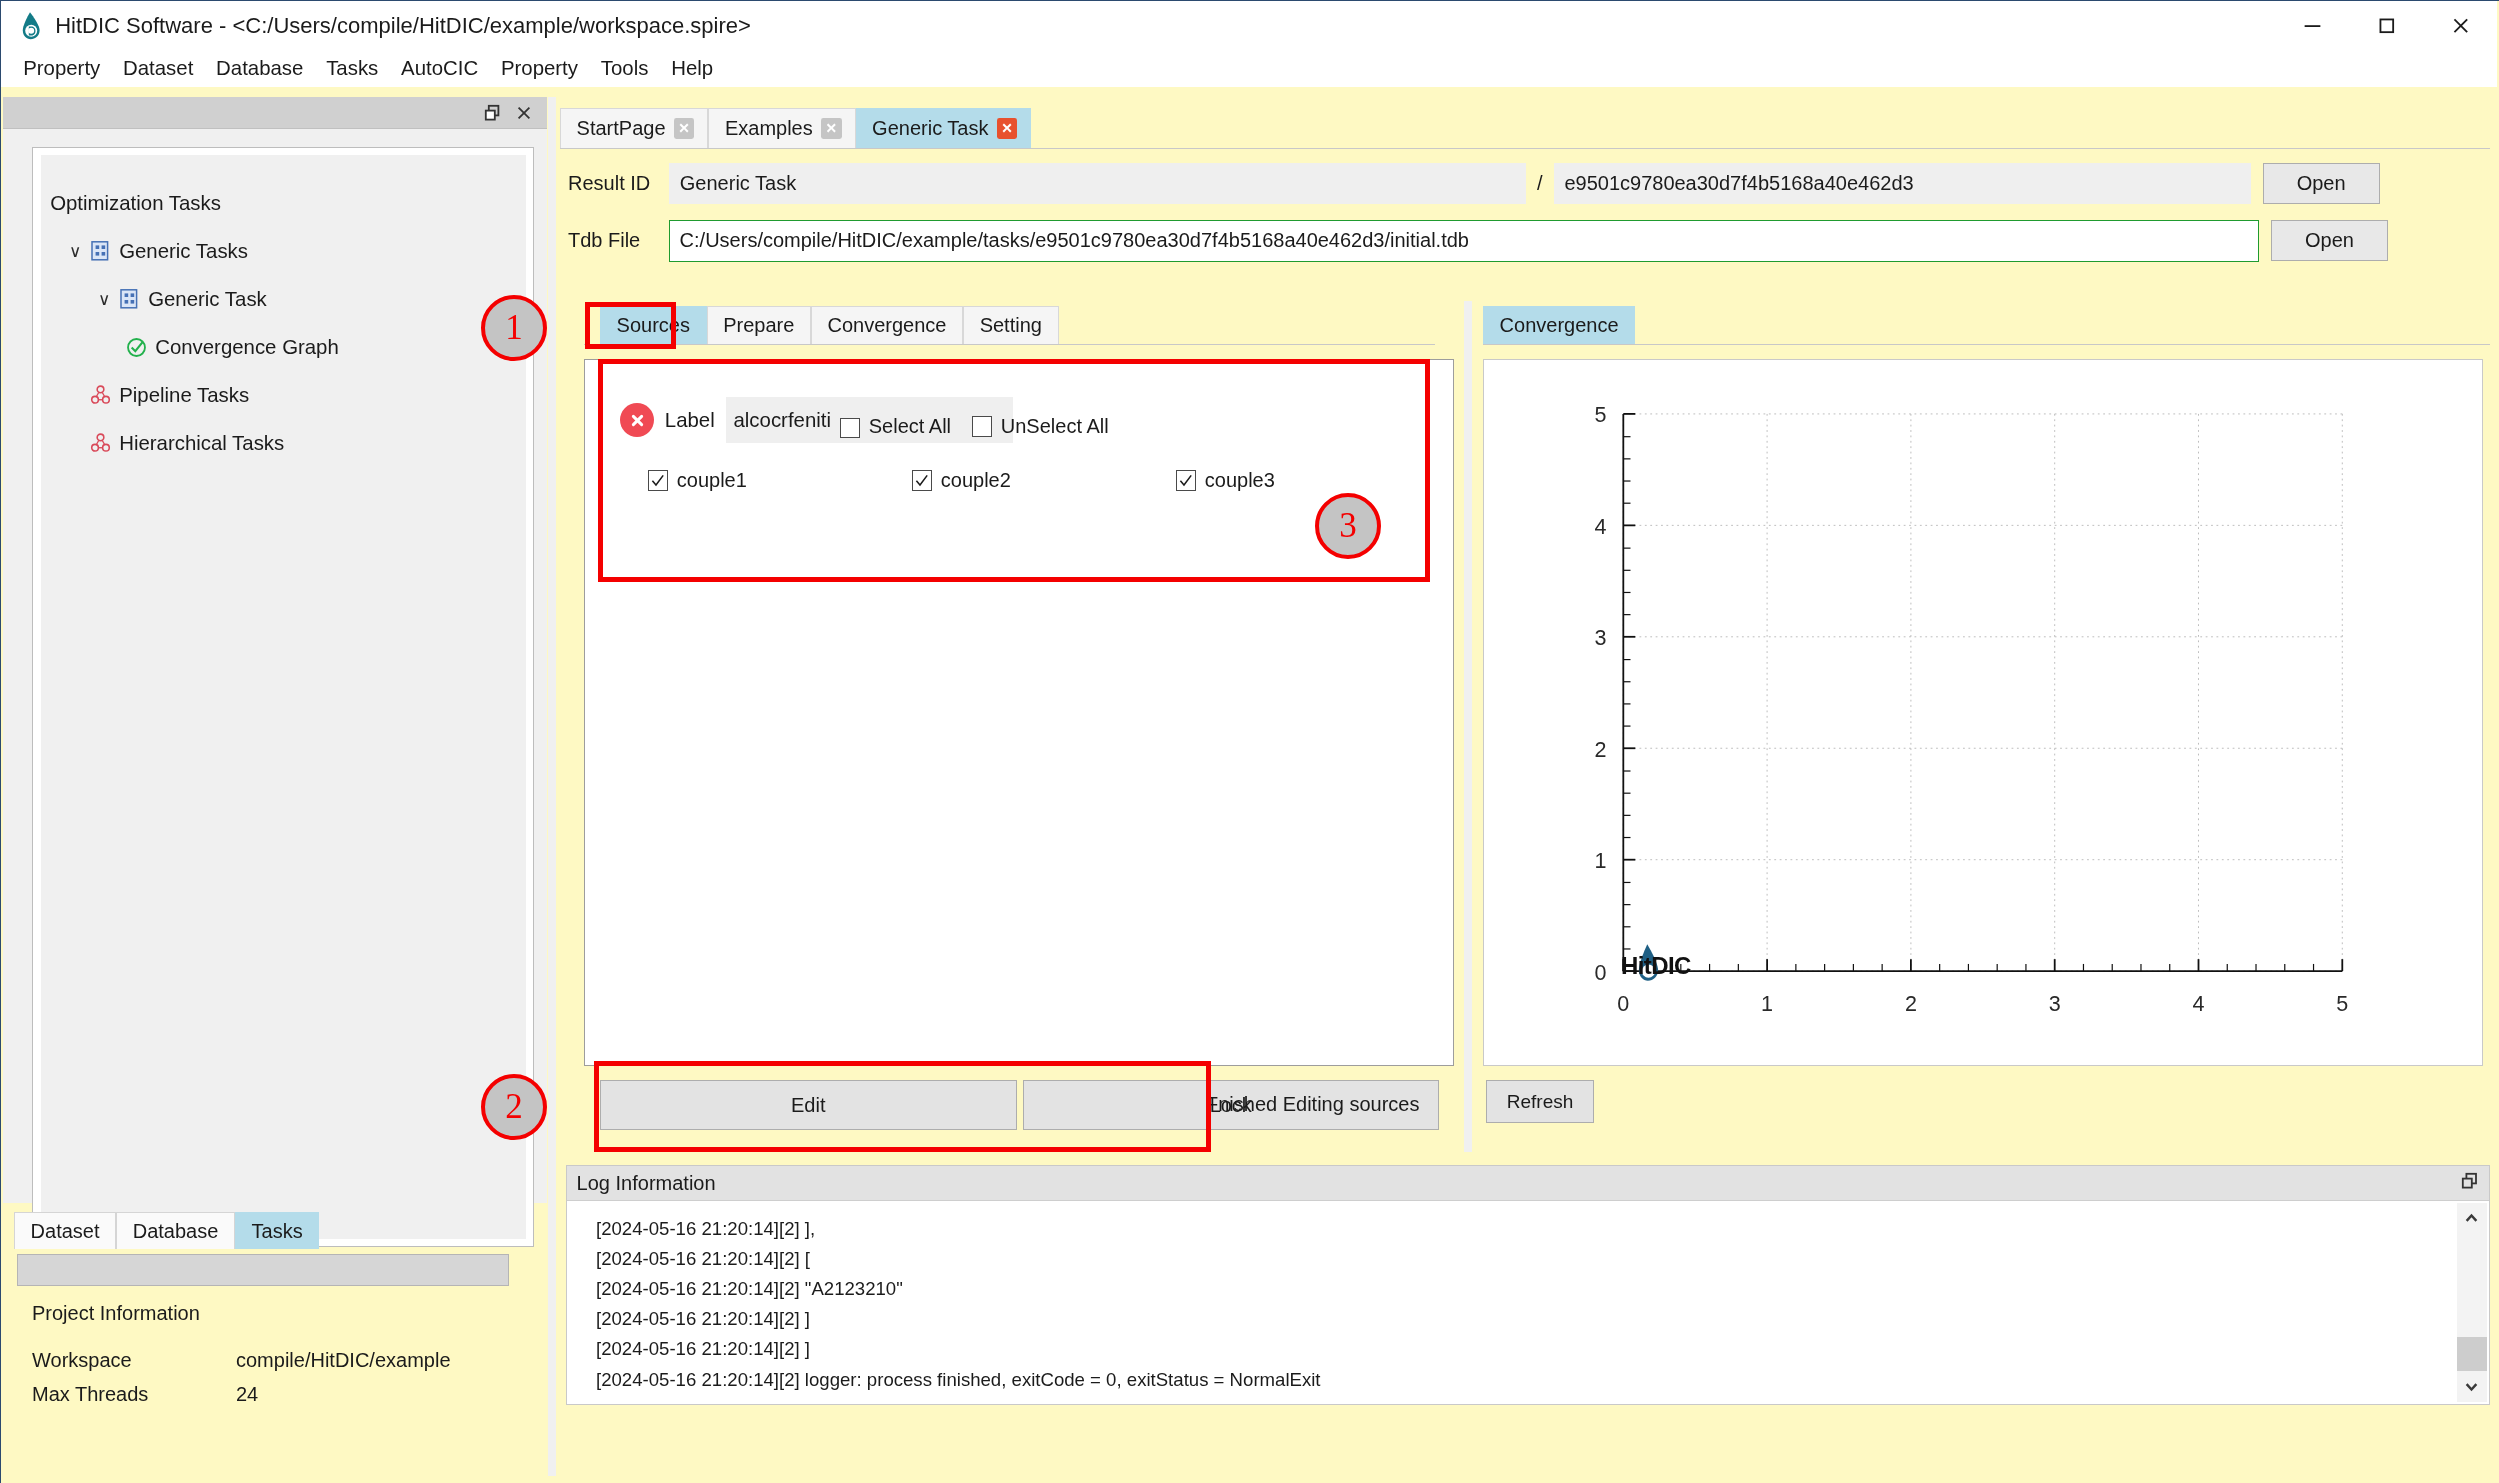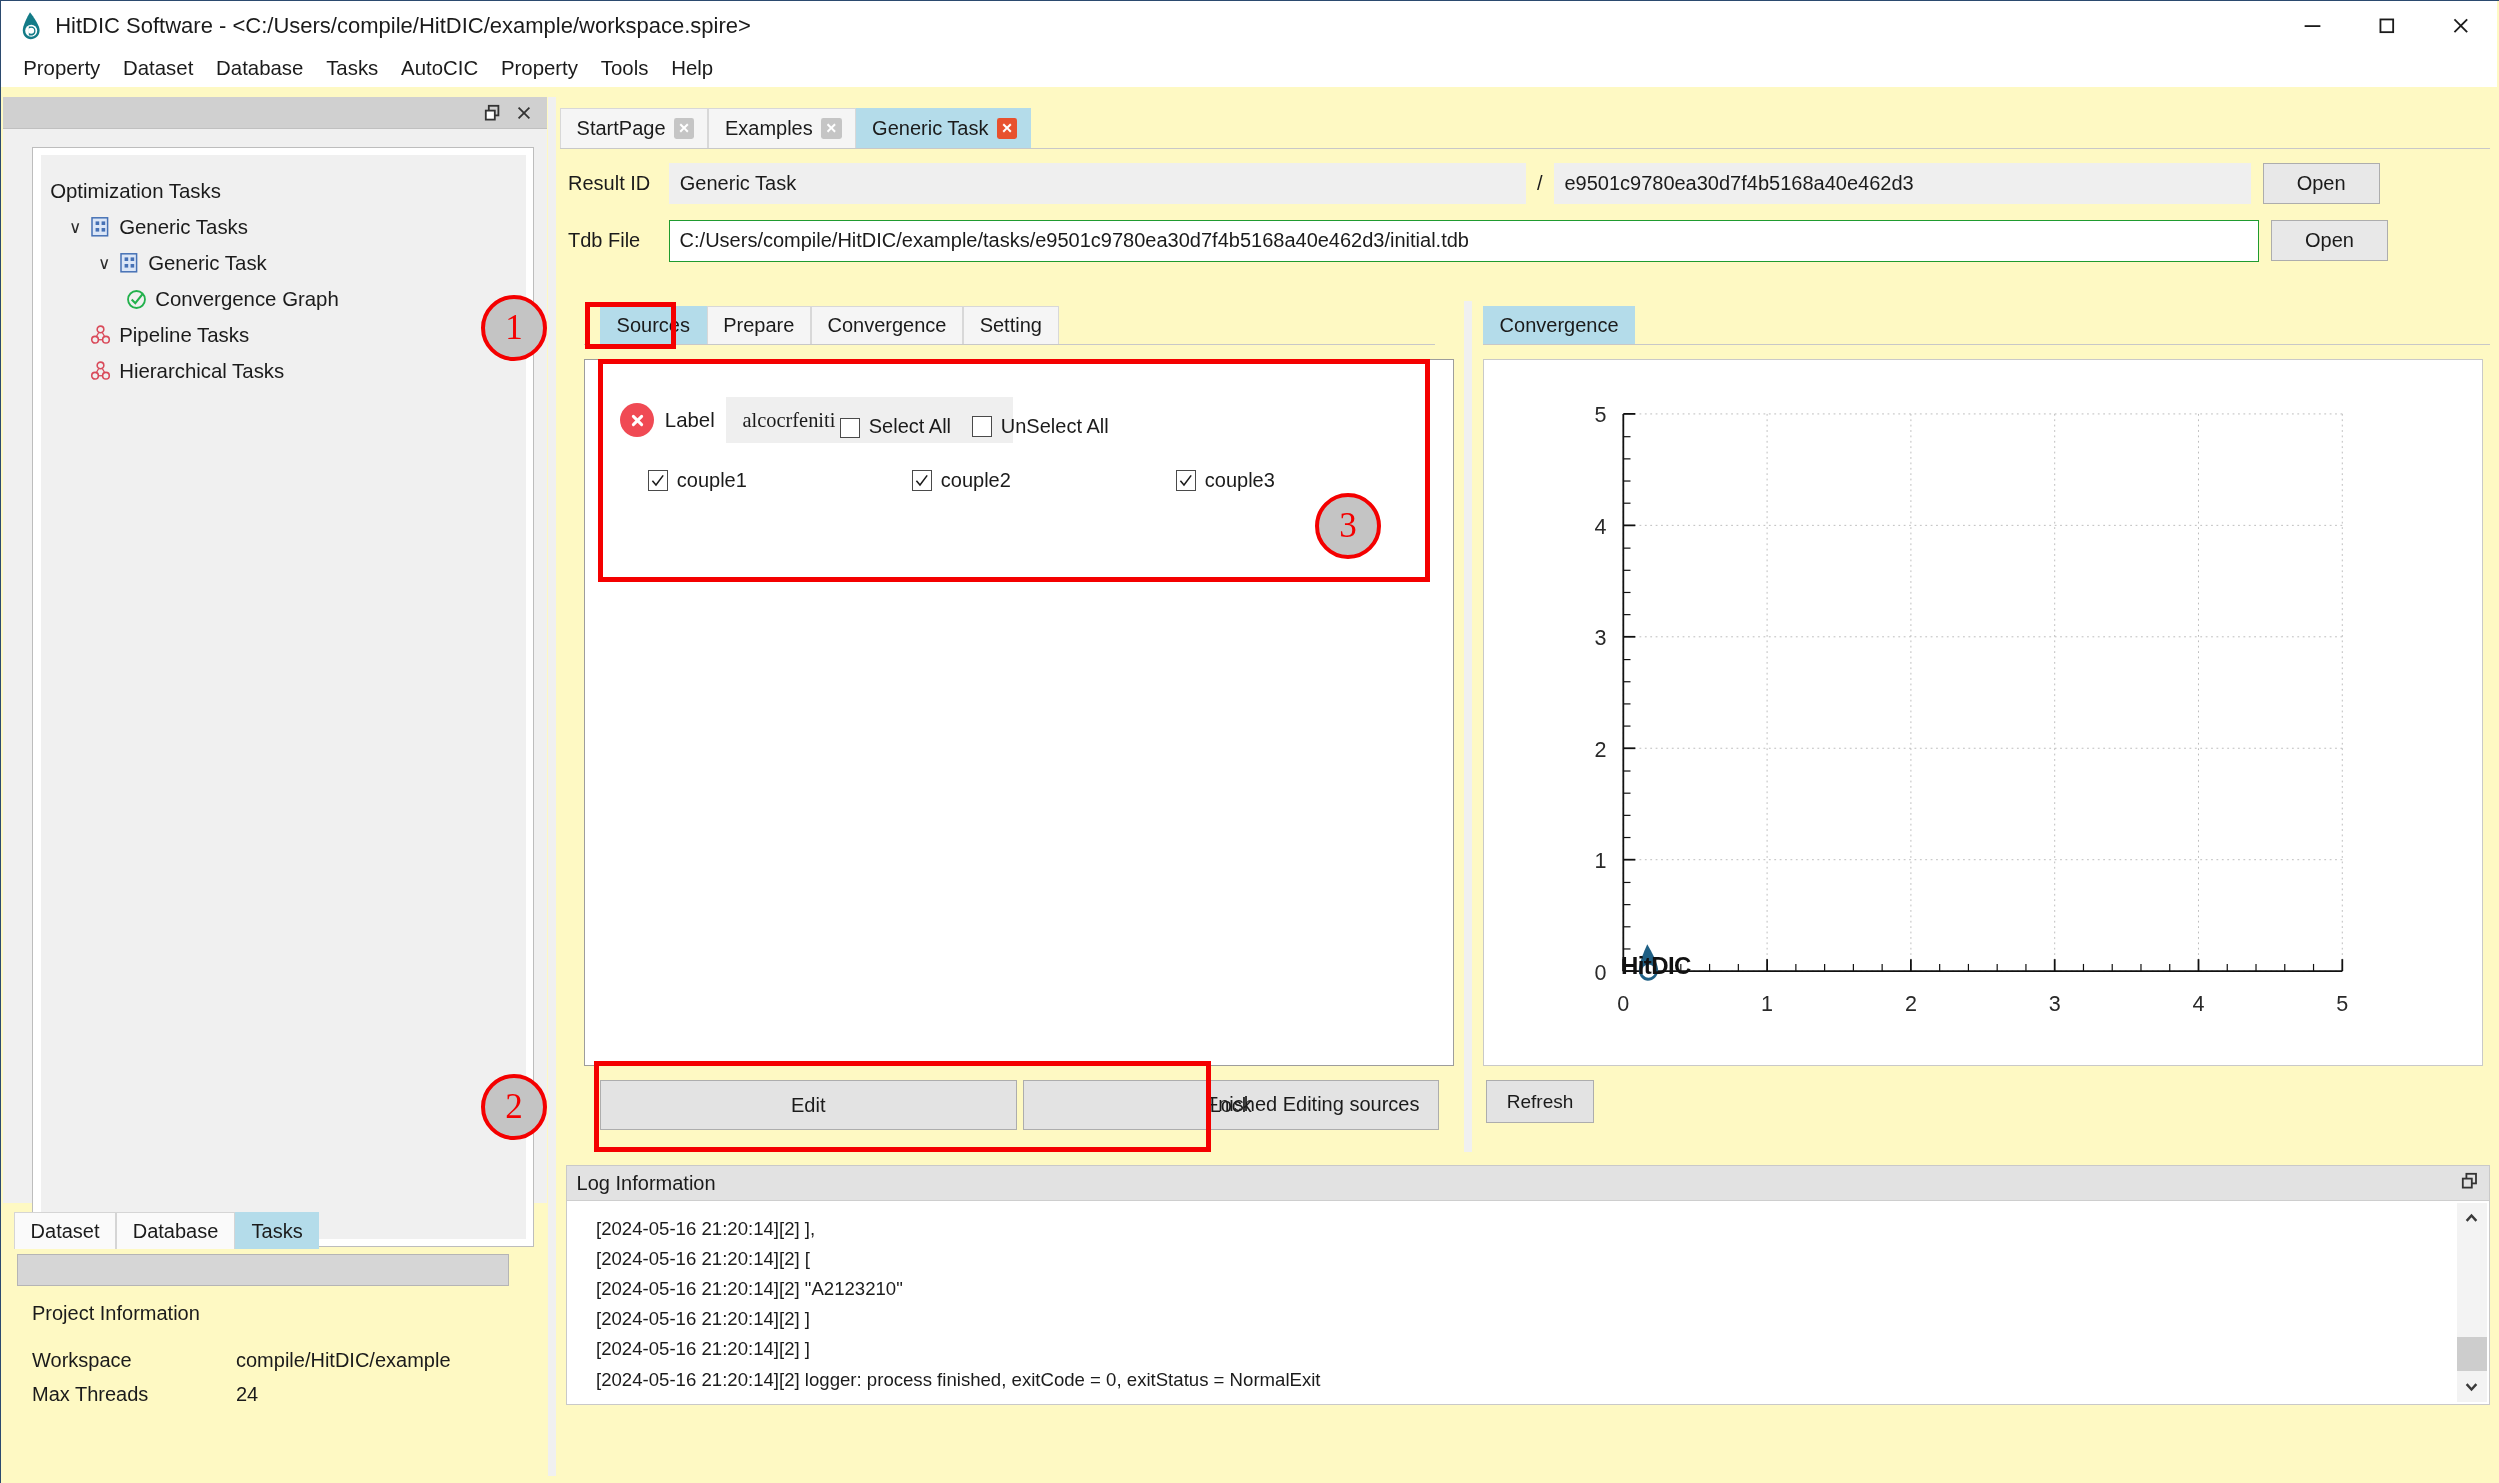--- a/index.html
+++ b/index.html
@@ -57,21 +57,21 @@
 
   .tree-panel {
     position: absolute; left: 29px; top: 50px; width: 502px; height: 1100px;
     background: #ffffff; border: 0.6px solid #bdbdbd;
   }
   .tree-inner {
     position: absolute; left: 7.2px; top: 7.2px; right: 7.2px; bottom: 7.2px;
     background: #f0f0f0;
     padding: 18px 0 0 9.6px;
   }
-  .tree-row { display: flex; align-items: center; height: 36px; font-size: 20.4px; color: #1b1b1b; }
+  .tree-row { display: flex; align-items: center; height: 36px; font-size: 20.4px; color: #1b1b1b; margin-top: 12px; }
   .tree-row .label { white-space: nowrap; }
   .indent1 { padding-left: 13px; }
   .indent2 { padding-left: 42px; }
   .indent3 { padding-left: 73px; }
   .chev { width: 24px; font-size: 17px; color: #2b2b2b; display: inline-flex; align-items: center; justify-content: center; }
   .ic { width: 26px; height: 26px; margin-right: 6px; display: inline-flex; align-items: center; justify-content: center; }
 
   
   .left-tabs {
     position: absolute; left: 13px; top: 1205px; width: 528px; height: 43px;
@@ -155,21 +155,21 @@
     position: absolute; left: 35px; top: 37px; width: 785px; height: 46px;
     display: flex; align-items: center;
   }
   .err-icon {
     width: 34px; height: 34px; border-radius: 50%; background: #f04a54;
     display: flex; align-items: center; justify-content: center; flex: 0 0 auto;
   }
   .src-label-text { font-size: 20.4px; color: #1b1b1b; margin-left: 10.8px; margin-right: 10.8px; }
   .src-label-input {
     width: 287px; height: 46px; background: #efefef;
-    display: flex; align-items: center; padding-left: 17px; font-size: 20.4px; color: #1b1b1b; font-family: Liberation Serif, serif;
+    display: flex; align-items: center; padding-left: 8px; font-size: 20.4px; color: #1b1b1b;
   }
   .cb { width: 20.4px; height: 20.4px; border: 1.2px solid #4a4a4a; background: #ffffff;
        display: inline-flex; align-items: center; justify-content: center; flex: 0 0 auto; }
   .cb-row { display: flex; align-items: center; gap: 8.4px; font-size: 20px; color: #1b1b1b; }
   .sel-all { position: absolute; left: 839px; top: 414px; align-items: flex-end; }
   .unsel-all { position: absolute; left: 971px; top: 414px; }
   .couple { position: absolute; top: 468px; }
   .couple1 { left: 647px; }
   .couple2 { left: 911px; }
   .couple3 { left: 1175px; }

